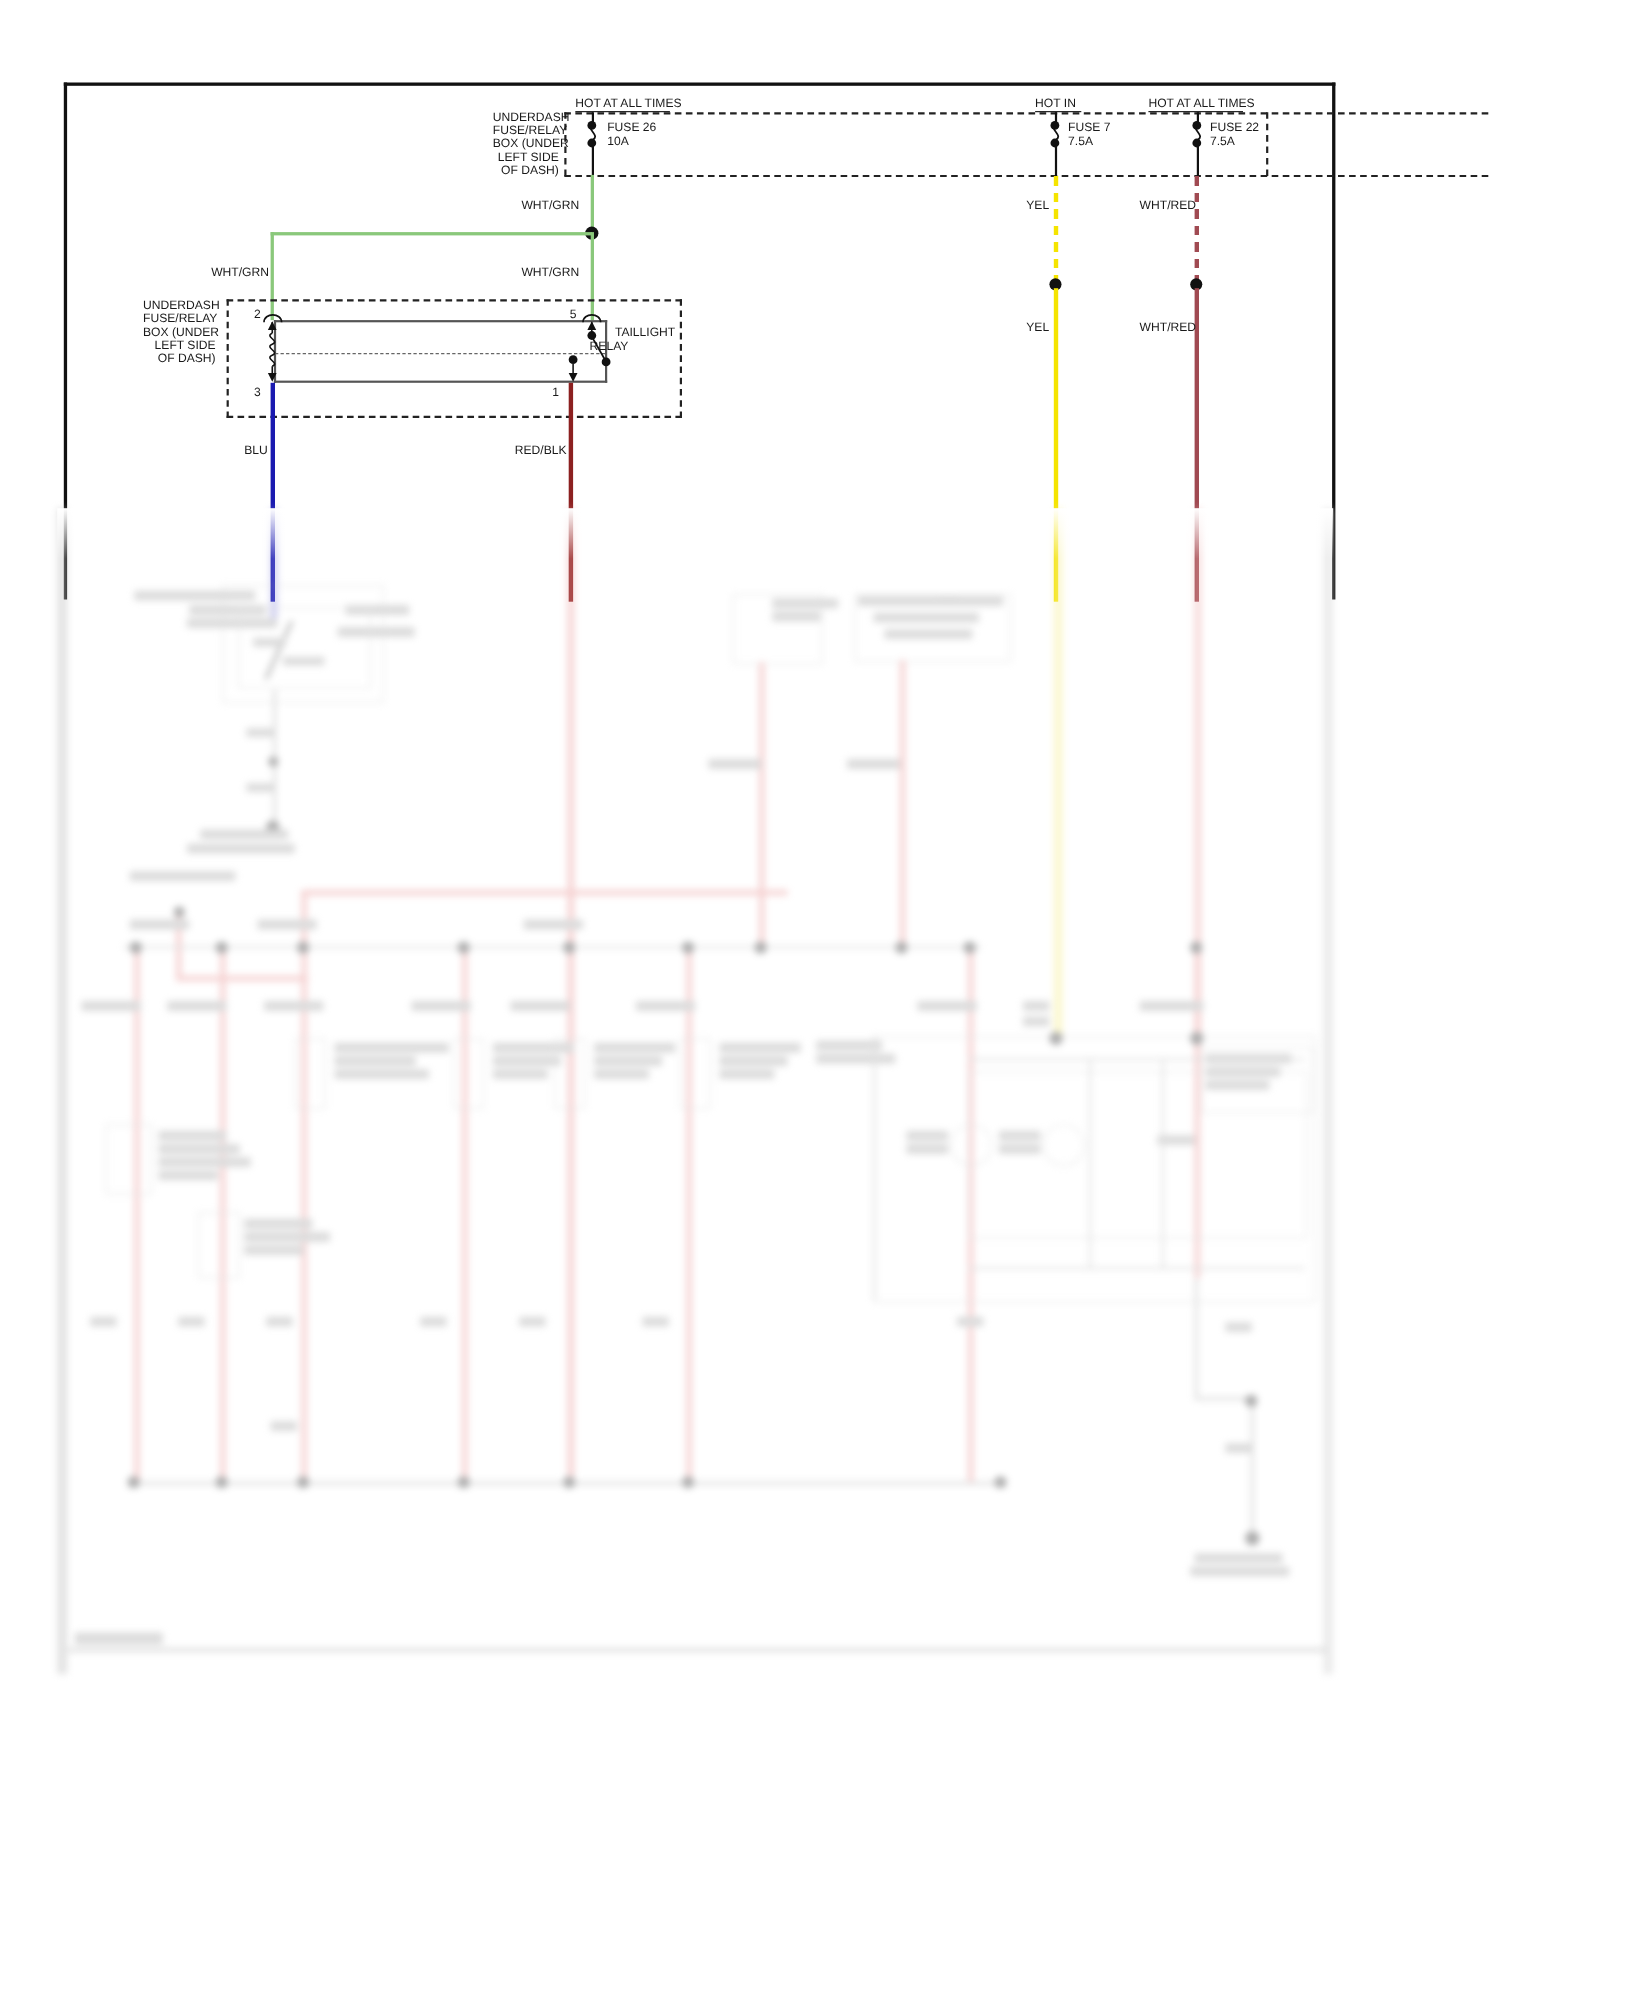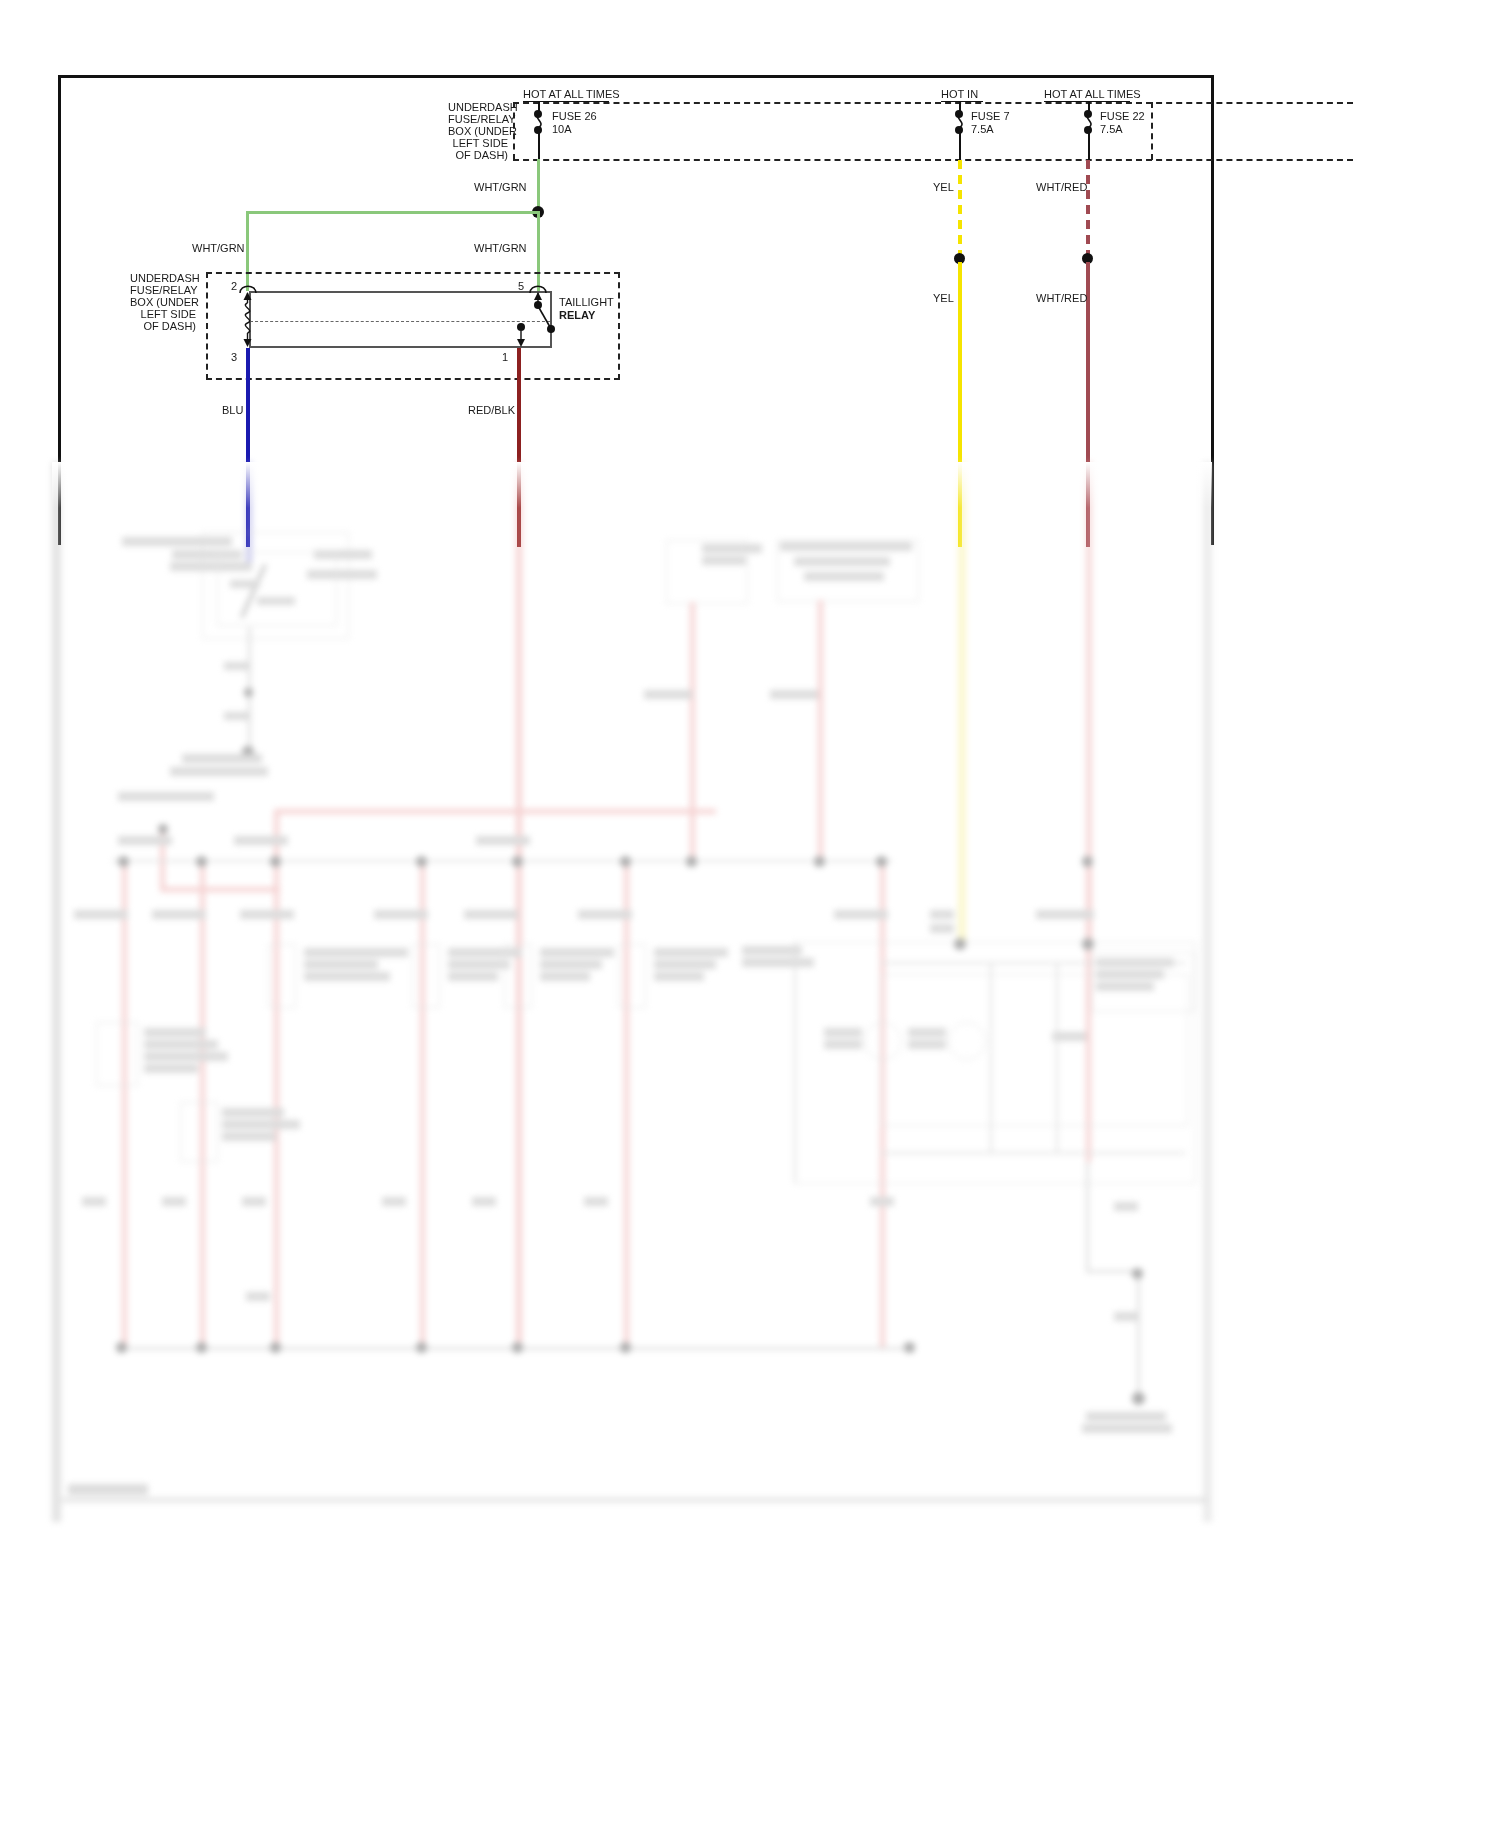--- a/index.html
+++ b/index.html
@@ -148,21 +148,21 @@
   <div class="lbl" style="left:130px;top:321px;font-size:11px;text-align:right;width:66px;">OF DASH)</div>
 
   <div class="solid-h" style="left:249px;top:291px;width:303px;height:2px;background:#555;"></div>
   <div class="solid-h" style="left:249px;top:346px;width:303px;height:2px;background:#555;"></div>
   <div class="solid-v" style="left:249px;top:291px;height:57px;width:2px;background:#555;"></div>
   <div class="solid-v" style="left:550px;top:291px;height:57px;width:2px;background:#555;"></div>
 
   <div class="dash-h" style="left:250px;top:321px;width:300px;border-top:1px dashed #666;"></div>
 
   <div class="lbl" style="left:559px;top:297px;font-size:11px;">TAILLIGHT</div>
-  <div class="lbl" style="left:559px;top:310px;font-size:11px;font-weight:bold;">RELAY</div>
+  <div class="lbl" style="left:536px;top:310px;font-size:11px;">RELAY</div>
 
   <div class="lbl" style="left:231px;top:281px;font-size:11px;">2</div>
   <div class="lbl" style="left:518px;top:281px;font-size:11px;">5</div>
   <div class="lbl" style="left:231px;top:352px;font-size:11px;">3</div>
   <div class="lbl" style="left:502px;top:352px;font-size:11px;">1</div>
 
   <svg style="position:absolute;left:238px;top:282px;" width="20" height="12" viewBox="0 0 20 12">
     <path d="M2 11 C2 2, 18 2, 18 11" stroke="#111" stroke-width="1.5" fill="none"></path>
   </svg>
   <svg style="position:absolute;left:236px;top:291px;" width="24" height="57" viewBox="0 0 24 57">

